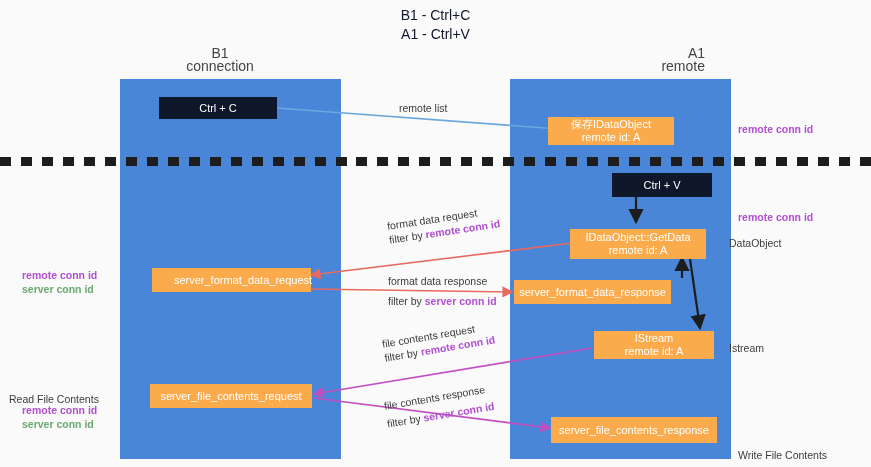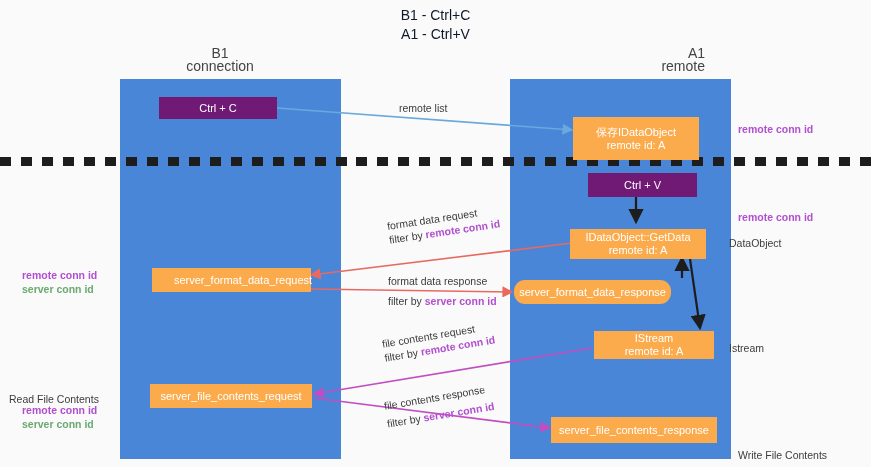--- a/index.html
+++ b/index.html
@@ -11,21 +11,21 @@
   }
   #stage{position:absolute;inset:0;}
   svg#wires{position:absolute;left:0;top:0;width:871px;height:467px;pointer-events:none;}
 
   .lane{position:absolute;background:#4a86d8;}
   .lane-head{position:absolute;text-align:center;font-size:14px;line-height:13px;color:#444;}
 
   .node{position:absolute;box-sizing:border-box;display:flex;flex-direction:column;
         align-items:center;justify-content:center;text-align:center;
         font-size:11px;line-height:13px;color:#ffffff;}
-  .node.green{background:#701a75;}
+  .node.green{background:#0f172a;}
   .node.orange{background:#fbab4c;}
   .node .l2{font-size:11px;}
 
   .edge-label{position:absolute;font-size:10.5px;line-height:14px;color:#3c3c3c;white-space:nowrap;}
   .edge-label .hl-remote{color:#b24fd0;font-weight:bold;}
   .edge-label .hl-server{color:#b24fd0;font-weight:bold;}
   .edge-label.rot-up{transform:rotate(-8.5deg);transform-origin:left top;}
   .edge-label.rot-up2{transform:rotate(-9.5deg);transform-origin:left top;}
 
   .side-note{position:absolute;font-size:10.5px;line-height:14px;white-space:nowrap;}
@@ -137,39 +137,39 @@
       <i></i>
       <i></i>
       <i></i>
       <i></i>
   </div>
 
   <div class="node green" style="left:159px;top:97px;width:118px;height:22px;">
     <div>Ctrl + C</div>
   </div>
 
-  <div class="node orange" style="left:573px;top:117px;width:126px;height:43px;">
+  <div class="node orange" style="left:548px;top:117px;width:126px;height:28px;">
     <div>保存IDataObject</div>
     <div class="l2">remote id: A</div>
   </div>
 
-  <div class="node green" style="left:588px;top:173px;width:109px;height:24px;">
+  <div class="node green" style="left:612px;top:173px;width:100px;height:24px;">
     <div>Ctrl + V</div>
   </div>
 
   <div class="node orange" style="left:570px;top:229px;width:136px;height:30px;">
     <div>IDataObject::GetData</div>
     <div class="l2">remote id: A</div>
   </div>
 
   <div class="node orange" style="left:152px;top:268px;width:159px;height:24px;padding-left:23px;">
     <div>server_format_data_request</div>
   </div>
 
-  <div class="node orange" style="left:514px;top:280px;width:157px;height:24px;border-radius:11px;">
+  <div class="node orange" style="left:514px;top:280px;width:157px;height:24px;">
     <div>server_format_data_response</div>
   </div>
 
   <div class="node orange" style="left:594px;top:331px;width:120px;height:28px;">
     <div>IStream</div>
     <div class="l2">remote id: A</div>
   </div>
 
   <div class="node orange" style="left:150px;top:384px;width:162px;height:24px;">
     <div>server_file_contents_request</div>

